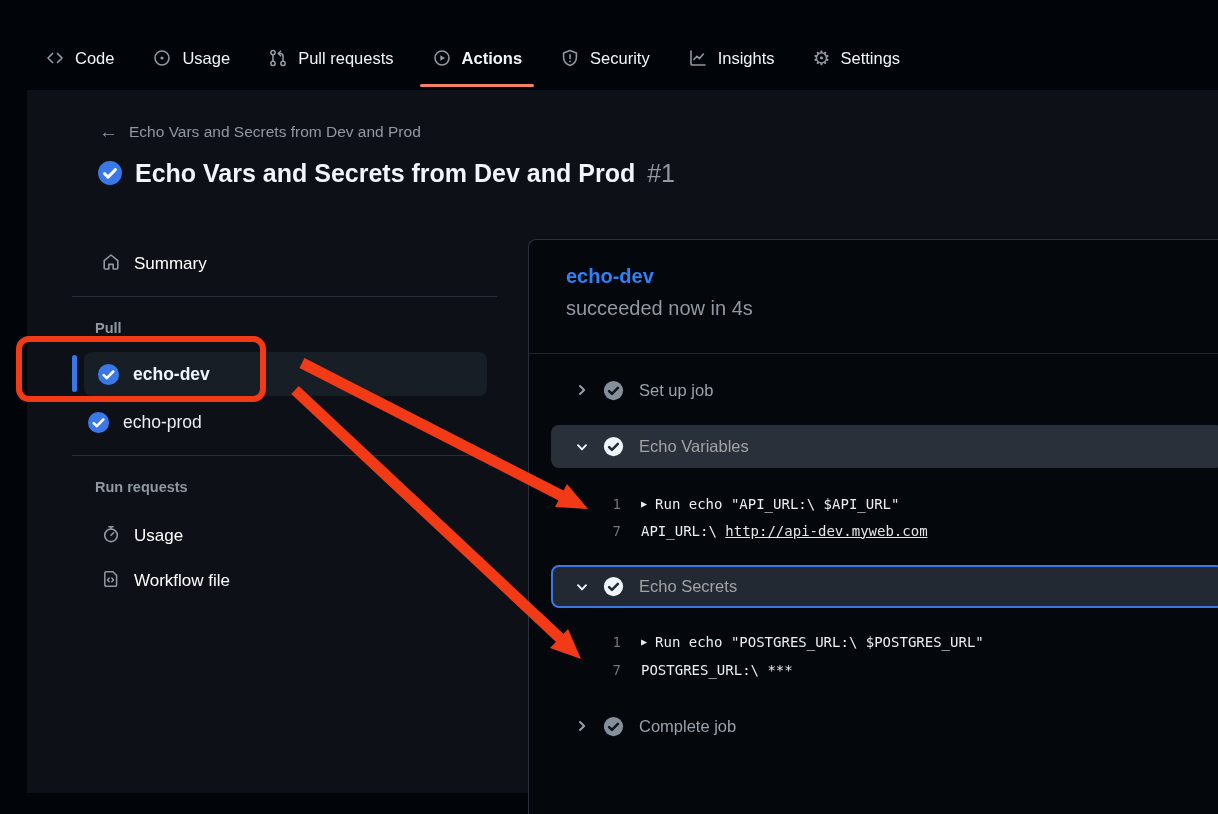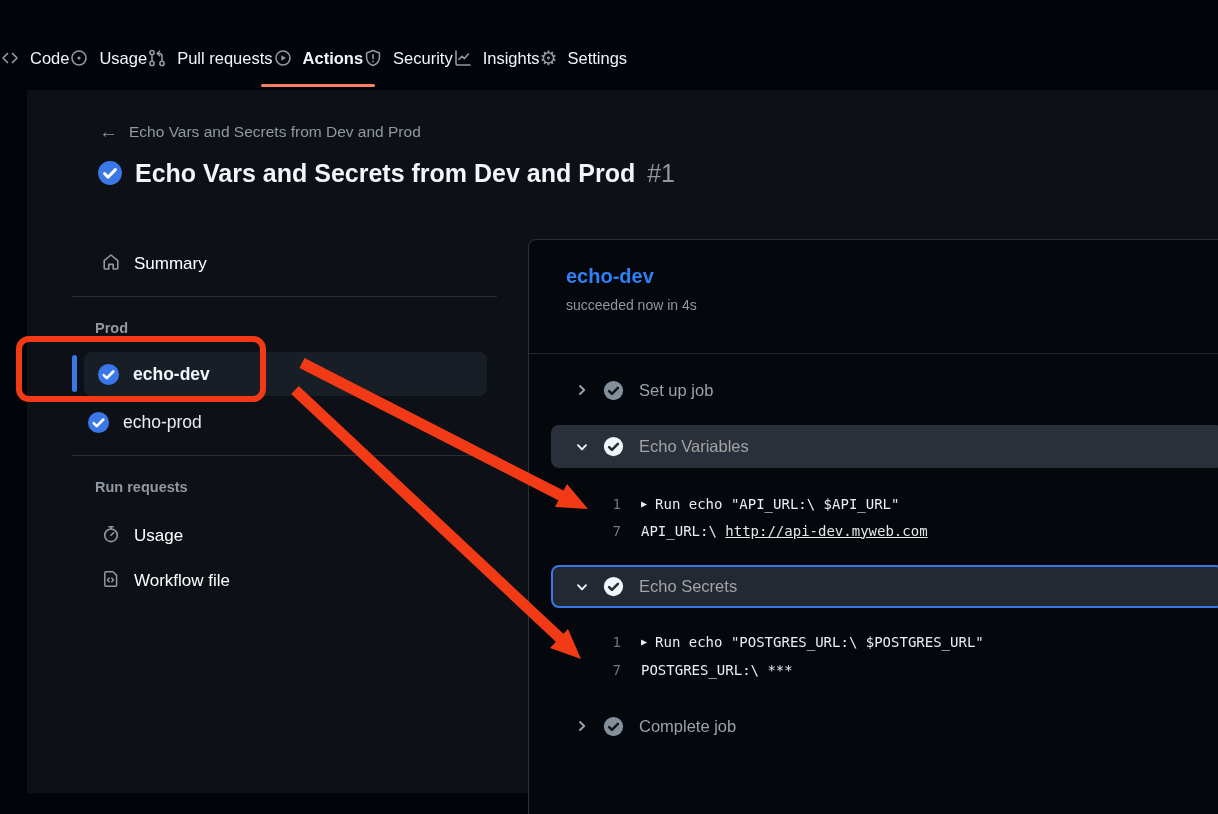--- a/index.html
+++ b/index.html
@@ -6,22 +6,22 @@
   html,body { margin:0; padding:0; }
   body {
     width:1218px; height:814px; position:relative; overflow:hidden;
     background:#010409; color:#e6edf3;
     font-family:"Liberation Sans", sans-serif;
   }
 
   
   .nav {
     position:absolute; top:0; left:0; right:0; height:90px;
-    display:flex; align-items:center; 
-    padding-top:26px;
+    display:flex; align-items:center; gap:38px;
+    padding-left:45px; padding-top:26px;
   }
   .nav-item {
     position:relative; display:flex; align-items:center; gap:10px;
     font-size:16.5px; color:#f0f6fc; cursor:pointer; height:24px;
   }
   .nav-item svg { display:block; }
   .nav-item.active .nav-label { font-weight:bold; }
   .nav-item.active::after {
     content:""; position:absolute; left:-12px; right:-12px; bottom:-17px;
     height:3px; border-radius:3px; background:#f78166;
@@ -71,21 +71,21 @@
 
   
   .log-panel {
     position:absolute; left:528px; top:239px; width:690px; bottom:0;
     background:#04070c; z-index:2;
     border-top:1px solid #2b313b; border-left:1px solid #2b313b;
     border-top-left-radius:8px;
   }
   .log-header { padding:25px 37px 0 37px; }
   .log-job-name { font-size:20px; font-weight:bold; color:#2f81f7; cursor:pointer; }
-  .log-status { margin-top:9px; font-size:14px; color:#9198a1; }
+  .log-status { margin-top:9px; font-size:20px; color:#9198a1; }
   .log-divider { position:absolute; top:113px; left:0; right:0; border-top:1px solid #21262d; }
 
   .step-row {
     position:absolute; left:0; right:0; height:28px;
     display:flex; align-items:center; padding-left:45px; cursor:pointer;
   }
   .step-row .chev { width:16px; margin-right:13px; display:flex; }
   .step-row .chk { margin-right:15px; }
   .step-row .step-lbl { font-size:16.5px; color:#9aa3ad; }
 
@@ -204,21 +204,21 @@
 
   <div class="side-row" style="left:74px; top:162px;">
     <span><svg width="20" height="20" viewBox="0 0 20 20" fill="none" stroke="#9198a1" stroke-width="1.6" stroke-linejoin="round">
           <path d="M3.2 8.6 10 3l6.8 5.6V16a1 1 0 0 1-1 1h-3.6v-4.6H7.8V17H4.2a1 1 0 0 1-1-1Z"></path>
         </svg></span>
     <span class="lbl">Summary</span>
   </div>
 
   <div class="divider" style="top:206px;"></div>
 
-  <div class="section-label" style="top:230px;">Prod</div>
+  <div class="section-label" style="top:230px;">Pull</div>
 
   <div class="job-accent-bar"></div>
   <div class="job-selected">
     <svg class="chk chk-blue" width="23" height="23" viewBox="0 0 24 24">
         <circle class="c" cx="12" cy="12" r="11"></circle>
         <path class="m" d="M7 12.6l3.2 3.2L17 8.9" fill="none" stroke-width="2.7" stroke-linecap="round" stroke-linejoin="round"></path>
       </svg>
     <span class="lbl">echo-dev</span>
   </div>
   <div class="job-row">

